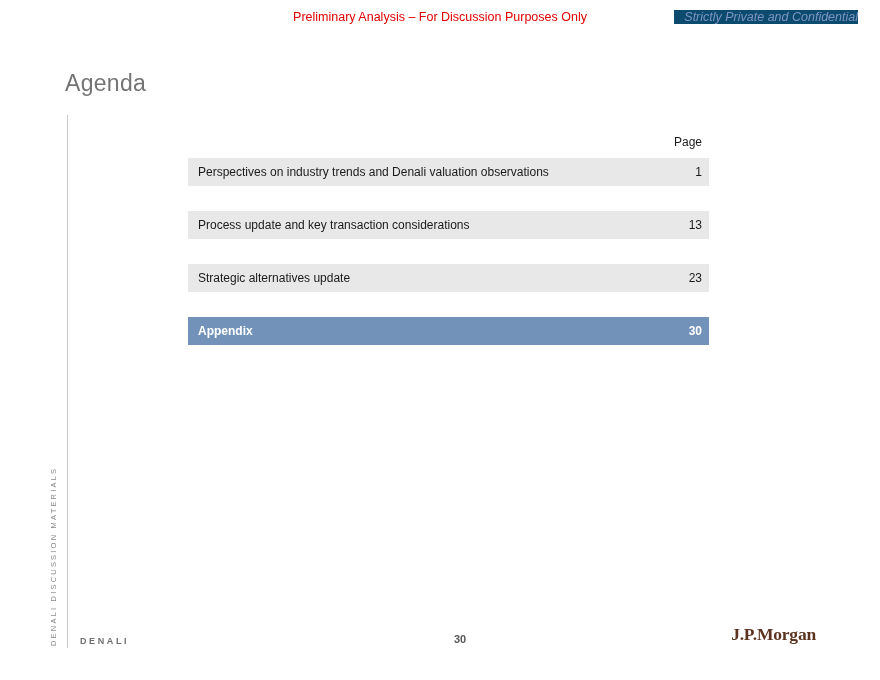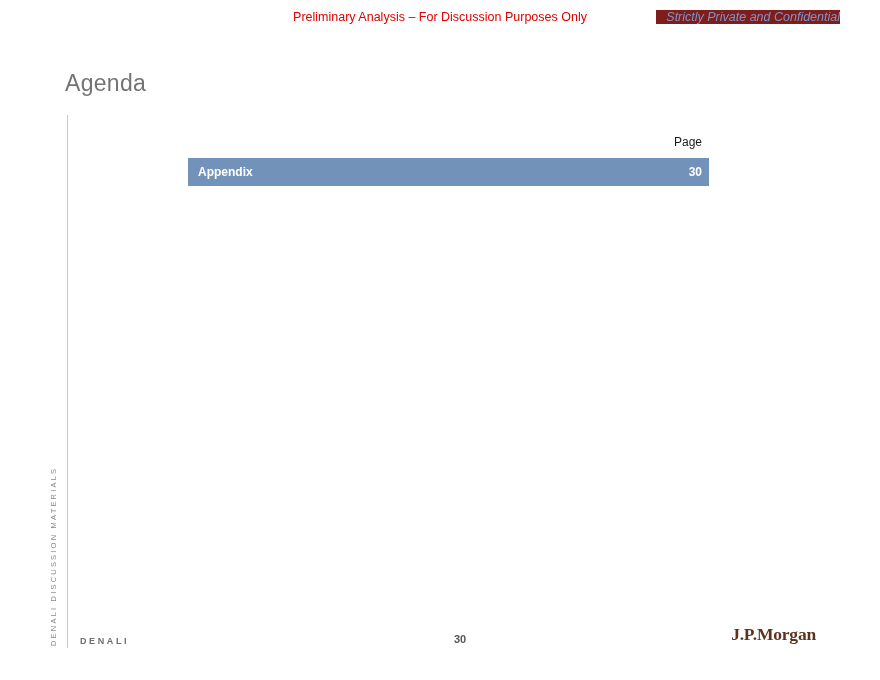--- a/index.html
+++ b/index.html
@@ -19,25 +19,25 @@
     --logo-brown: #5c3320;
   }
 
   .top-disclaimer {
     position: absolute; top: 10px; left: 0; right: 0;
     text-align: center;
     font-size: 12.5px;
     color: var(--accent-red);
   }
   .confidential {
-    position: absolute; top: 10px; right: 40px;
+    position: absolute; top: 10px; right: 22px;
     font-size: 12.5px;
     font-style: italic;
     color: var(--conf-blue);
-    background: #7f1d1d;
+    background: #0c4a6e;
     padding-left: 10px;
   }
 
   .page-title {
     position: absolute; left: 65px; top: 70px;
     font-size: 23px;
     color: #747474;
     letter-spacing: 0.3px;
   }
 
@@ -122,20 +122,32 @@
   <div class="confidential">Strictly Private and Confidential</div>
 
   <div class="page-title">Agenda</div>
 
   <div class="vline"></div>
   <div class="sidebar-vertical">DENALI DISCUSSION MATERIALS</div>
 
   <div class="toc">
     <div class="toc-page-header">Page</div>
     <div id="toc-rows">
+        <div class="toc-row">
+    <span class="toc-label">Perspectives on industry trends and Denali valuation observations</span>
+    <span class="toc-page">1</span>
+  </div>
+        <div class="toc-row">
+    <span class="toc-label">Process update and key transaction considerations</span>
+    <span class="toc-page">13</span>
+  </div>
+        <div class="toc-row">
+    <span class="toc-label">Strategic alternatives update</span>
+    <span class="toc-page">23</span>
+  </div>
         <div class="toc-row highlighted">
     <span class="toc-label">Appendix</span>
     <span class="toc-page">30</span>
   </div>
       </div>
   </div>
 
   <div class="footer-left">DENALI</div>
   <div class="footer-page">30</div>
   <div class="footer-logo">J.P.Morgan</div>

